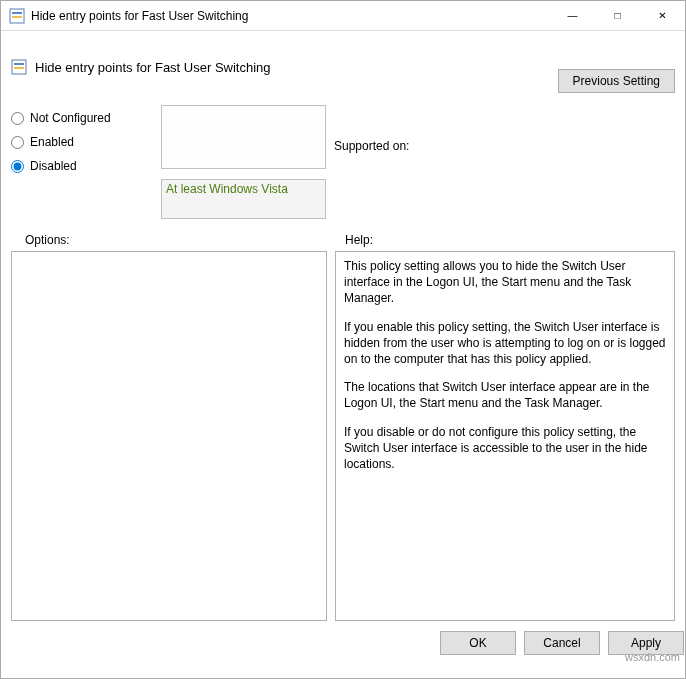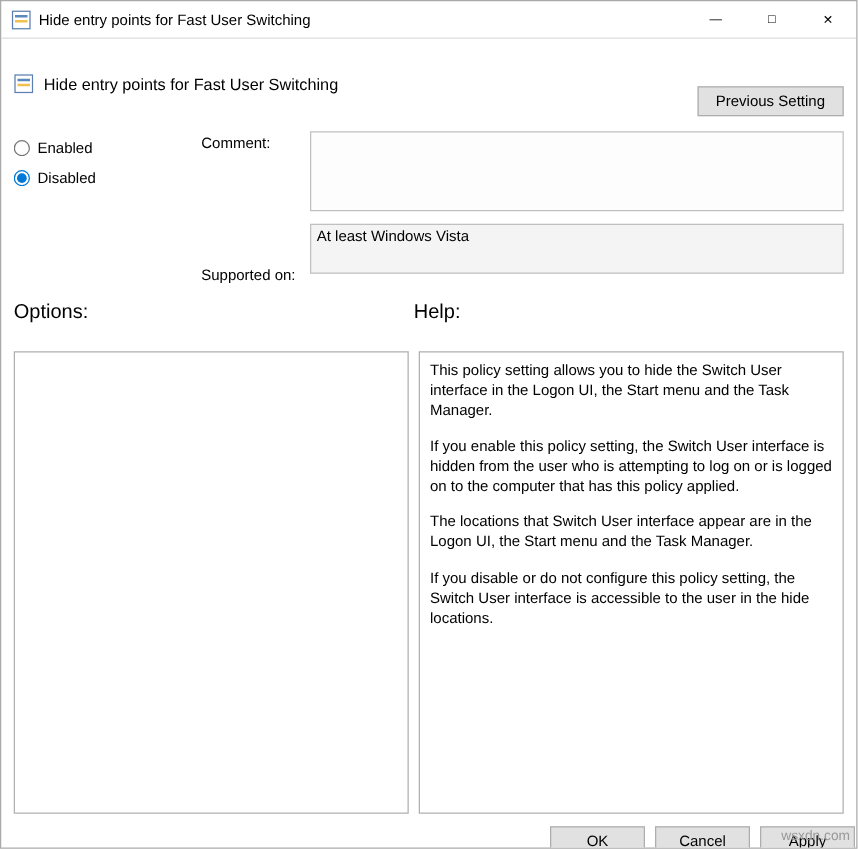--- a/index.html
+++ b/index.html
@@ -80,56 +80,55 @@
     }
     .supported-box {
       width: 100%;
       height: 40px;
       resize: none;
       border: 1px solid #c0c0c0;
       background: #f4f4f4;
       font-family: inherit;
       font-size: 12px;
       padding: 2px 4px;
-      color: #000000;
+      color: #4d7c0f;
     }
     .section-labels {
       display: flex;
-      padding: 14px 10px 4px 10px;
-      font-size: 16px;
+      padding: 14px 10px 4px 24px;
+      font-size: 12px;
       align-items: center;
     }
     .section-labels .opt-label { width: 320px; }
     .panels {
       display: flex;
       gap: 8px;
       padding: 0 10px;
     }
     .panel {
       border: 1px solid #b0b0b0;
       height: 370px;
       overflow-y: auto;
       padding: 6px 8px;
       font-size: 12px;
       line-height: 1.35;
-      margin-top: 18px;
     }
     .panel.options { flex: 0 0 316px; background:#fff; }
     .panel.help { flex: 1; background:#fff; }
     .help p { margin: 0 0 12px 0; }
     .footer {
       display: flex;
       justify-content: flex-end;
       gap: 8px;
       padding: 10px 1px;
     }
     .footer button { min-width: 76px; }
     .watermark {
       position: fixed;
-      right: 6px; bottom: 4px;
+      right: 6px; bottom: 16px;
       font-size: 11px;
       color: #999;
       pointer-events: none;
     }
     
     svg.gp-icon rect.bg { fill:#fff; stroke:#5a7fb0; }
     svg.gp-icon rect.bar { fill:#5a88c0; }
     svg.gp-icon rect.bar2 { fill:#f0c050; }
   </style>
 </head>
@@ -158,30 +157,33 @@
   <span class="label">Hide entry points for Fast User Switching</span>
   <div class="nav-buttons">
     <button class="std">Previous Setting</button>
   </div>
 </div>
 
 <div class="body-grid">
   <div class="radio-group">
     <label class="radio-item">
       <input type="radio" name="state" style="">
+      <span>Not Configured</span>
+    </label>
+    <label class="radio-item">
+      <input type="radio" name="state" style="">
       <span>Enabled</span>
     </label>
     <label class="radio-item">
       <input type="radio" name="state" checked="" style="">
       <span>Disabled</span>
     </label>
   </div>
 
   <div style="display:grid; grid-template-columns:auto 1fr; column-gap:8px; row-gap:10px;">
-    <div class="row-label">Comment:</div>
     <textarea class="comment-box" style=""></textarea>
 
     <div class="row-label" style="align-self:start;margin-top:32px;">Supported on:</div>
     <textarea class="supported-box" readonly="" style="">At least Windows Vista</textarea>
   </div>
 </div>
 
 <div class="section-labels">
   <div class="opt-label">Options:</div>
   <div>Help:</div>

